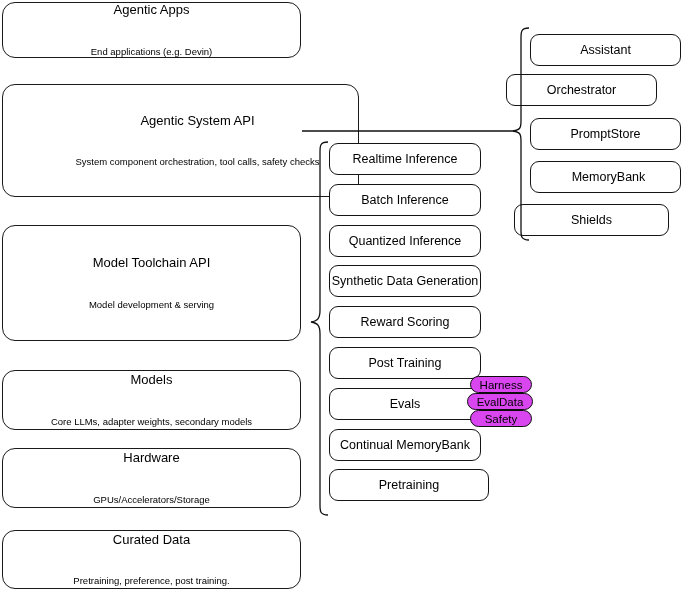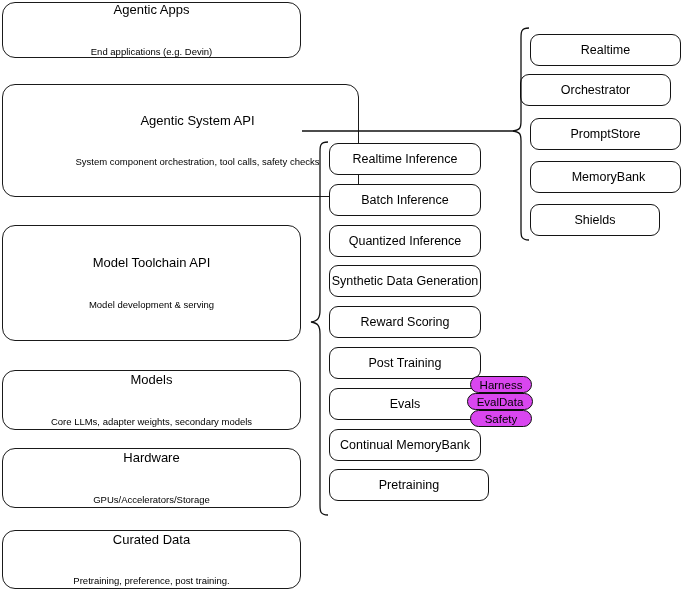--- a/index.html
+++ b/index.html
@@ -171,23 +171,23 @@
   <div class="pill" style="left:329px; top:429px; width:152px;">Continual MemoryBank</div>
 
   <div class="pill" style="left:329px; top:469px; width:160px;">Pretraining</div>
 
   <div class="oval" style="left:470px; top:376px; width:62px;">Harness</div>
 
   <div class="oval" style="left:467px; top:393px; width:66px;">EvalData</div>
 
   <div class="oval" style="left:470px; top:410px; width:62px;">Safety</div>
 
-  <div class="pill" style="left:530px; top:34px; width:151px;">Realtime</div>
+  <div class="pill" style="left:530px; top:34px; width:151px;">Assistant</div>
 
-  <div class="pill" style="left:520px; top:74px; width:151px;">Orchestrator</div>
+  <div class="pill" style="left:506px; top:74px; width:151px;">Orchestrator</div>
 
   <div class="pill" style="left:530px; top:118px; width:151px;">PromptStore</div>
 
   <div class="pill" style="left:530px; top:161px; width:151px;padding-left:6px;">MemoryBank</div>
 
-  <div class="pill" style="left:530px; top:204px; width:130px;">Shields</div>
+  <div class="pill" style="left:514px; top:204px; width:155px;">Shields</div>
 
 </div>
 
 </body></html>

